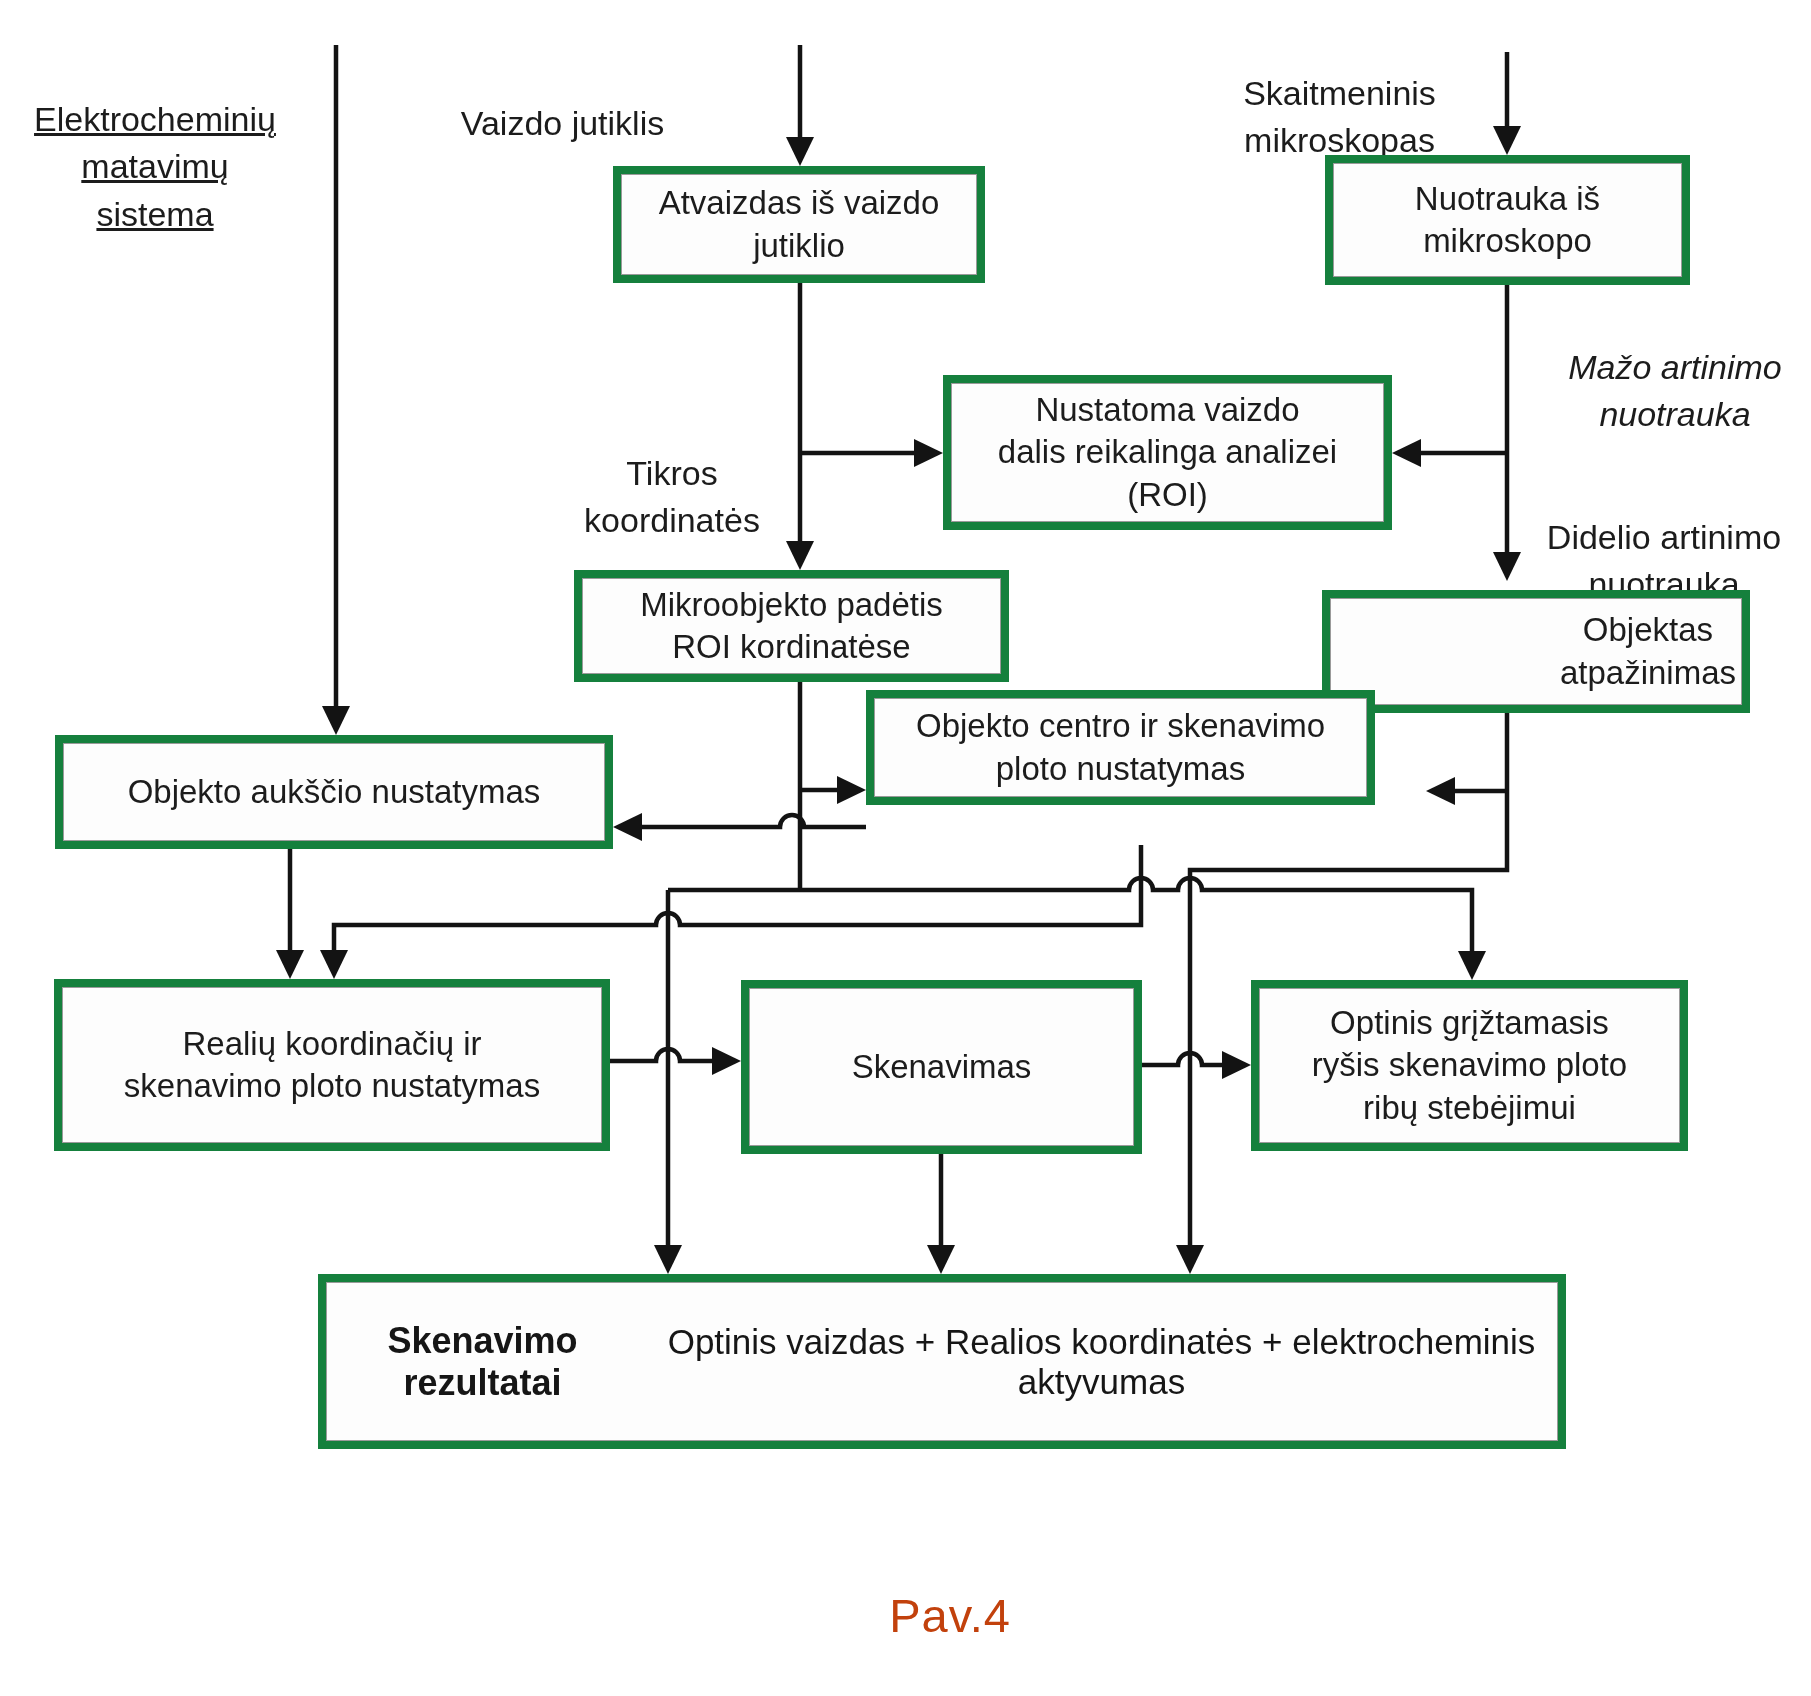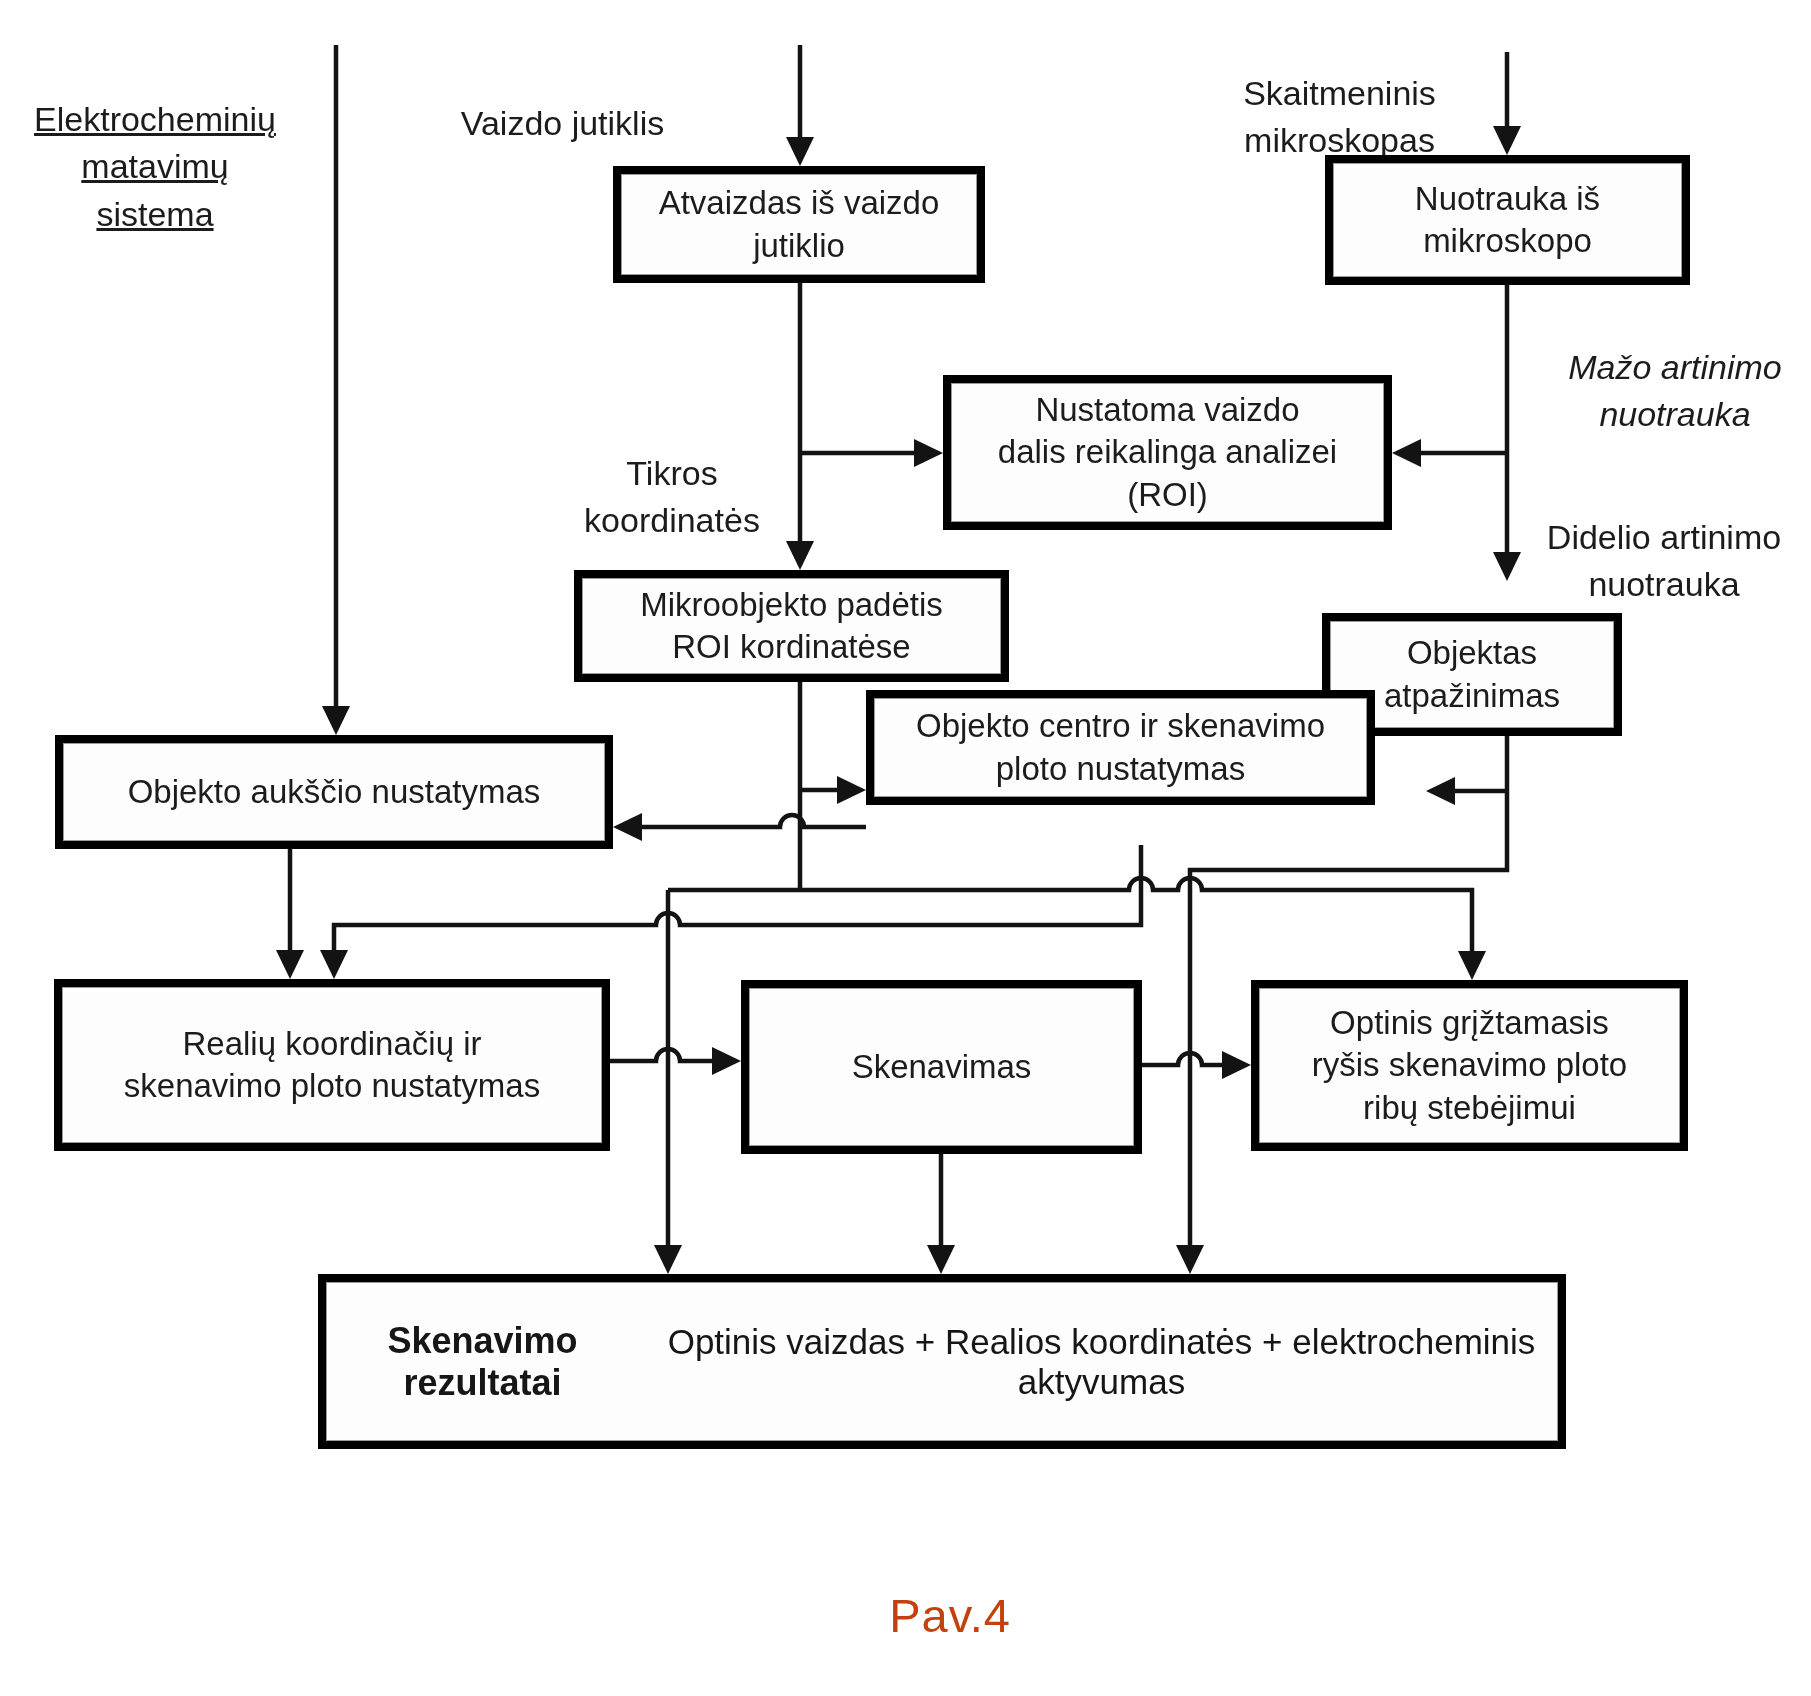--- a/index.html
+++ b/index.html
@@ -3,21 +3,21 @@
 <meta charset="utf-8">
 <style>
   html,body{margin:0;padding:0;background:#ffffff;}
   .canvas{
     position:relative;width:1811px;height:1696px;background:#fff;
     font-family:"Liberation Sans","DejaVu Sans",sans-serif;color:#161616;
     overflow:hidden;
   }
   svg.wires{position:absolute;left:0;top:0;width:1811px;height:1696px;}
   .node{
-    position:absolute;border:8px solid #000000;background:#fdfdfd;
+    position:absolute;border:8px solid #15803d;background:#fdfdfd;
     display:flex;align-items:center;justify-content:center;text-align:center;
     box-sizing:border-box;box-shadow:0 0 0 1px #9a9a9a inset;
   }
   .node .txt{
     white-space:pre-line;font-size:33px;line-height:1.28;color:#1c1c1c;
     padding:0 6px;
   }
   .lbl{
     position:absolute;text-align:center;white-space:pre-line;
     font-size:34px;line-height:1.4;color:#1c1c1c;
@@ -154,21 +154,21 @@
   </div>
   <div class="node" style="left:943px;top:375px;width:449px;height:155px;">
     <span class="txt">Nustatoma vaizdo
 dalis reikalinga analizei
 (ROI)</span>
   </div>
   <div class="node" style="left:574px;top:570px;width:435px;height:112px;">
     <span class="txt">Mikroobjekto padėtis
 ROI kordinatėse</span>
   </div>
-  <div class="node" style="left:1322px;top:613px;width:300px;height:123px;">
+  <div class="node" style="left:1322px;top:590px;width:428px;height:123px;justify-content:flex-end;">
     <span class="txt">Objektas
 atpažinimas</span>
   </div>
   <div class="node" style="left:55px;top:735px;width:558px;height:114px;">
     <span class="txt">Objekto aukščio nustatymas</span>
   </div>
   <div class="node" style="left:866px;top:690px;width:509px;height:115px;">
     <span class="txt">Objekto centro ir skenavimo
 ploto nustatymas</span>
   </div>

